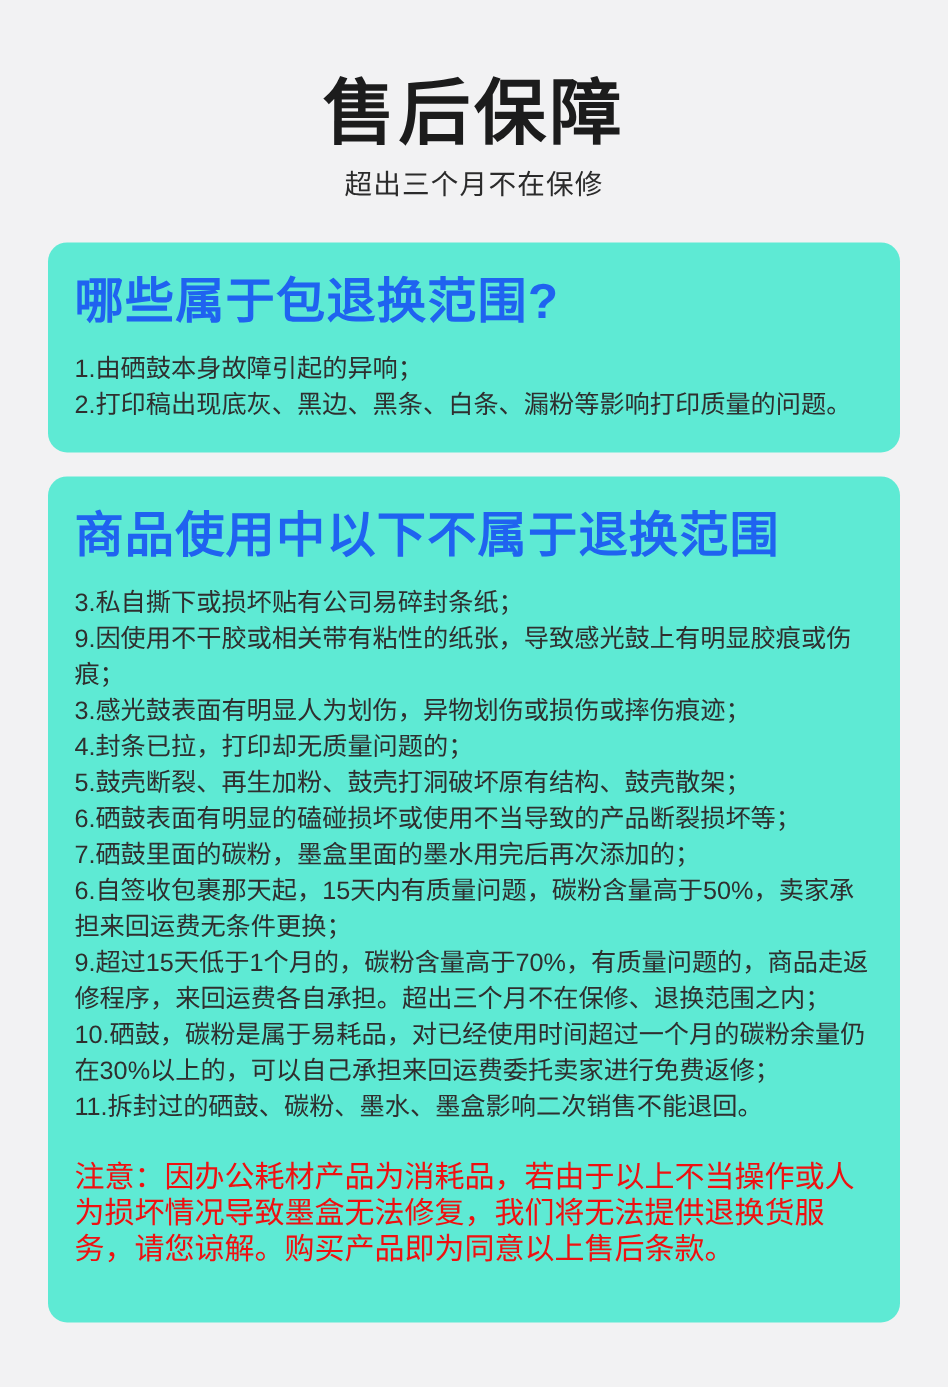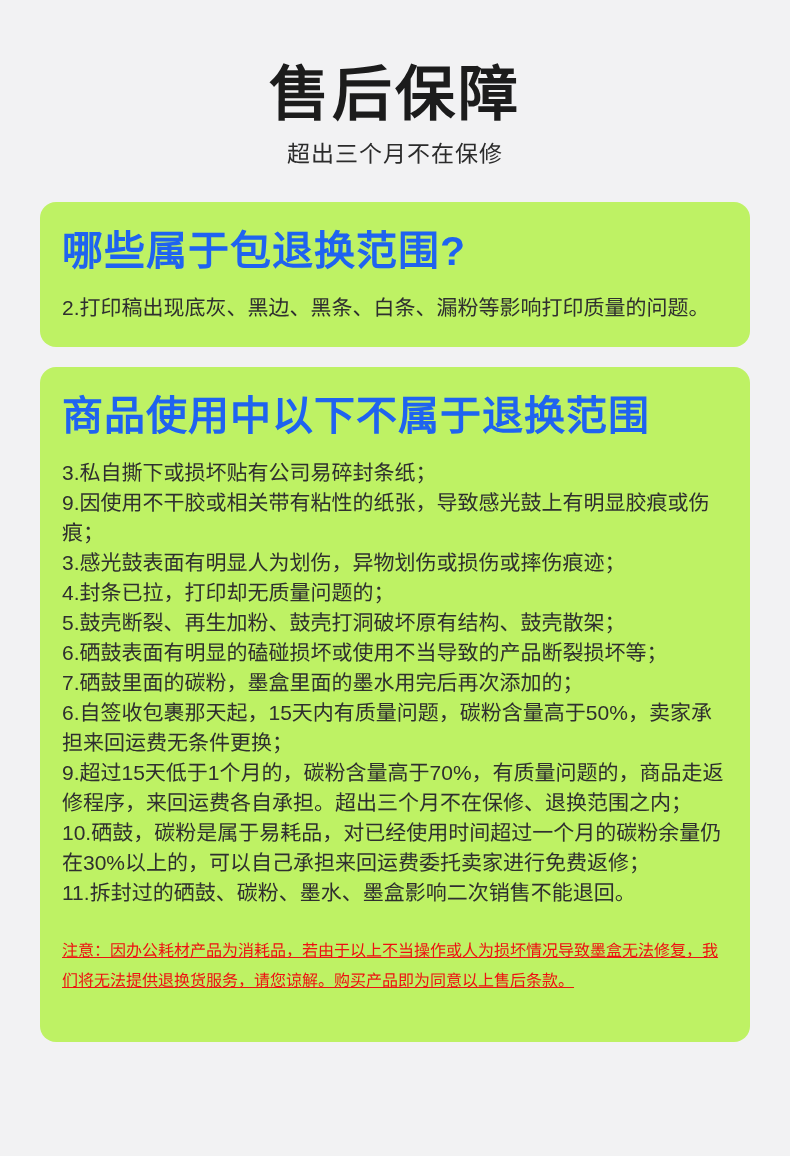--- a/index.html
+++ b/index.html
@@ -35,21 +35,21 @@
   .banner p {
     margin: 9px 0 0 0;
     font-size: 23px;
     line-height: 32px;
     font-weight: 500;
     letter-spacing: 1px;
     color: #2b2b2b;
   }
   
   .card {
-    background: #bef264;
+    background: #5eead4;
     border-radius: 16px;
     margin: 0 40px;
     padding: 27px 22px 24px 22px;
     box-sizing: border-box;
   }
   .card-first {
     margin-top: 32px;
   }
   .card-second {
     margin-top: 20px;
@@ -64,38 +64,38 @@
     color: #1f63f0;
   }
   .item {
     margin: 0;
     font-size: 21px;
     line-height: 30px;
     color: #2f2f2f;
   }
   .notice {
     margin: 28px 0 0 0;
-    font-size: 16px;
+    font-size: 25px;
     line-height: 30px;
     color: #ee1111;
-    text-decoration: underline;
   }
 </style>
 </head>
 <body>
 
 <div class="page">
 
   <header class="banner">
     <h1>售后保障</h1>
     <p>超出三个月不在保修</p>
   </header>
 
   <section class="card card-first">
     <h2>哪些属于包退换范围?</h2>
+    <p class="item">1.由硒鼓本身故障引起的异响；</p>
     <p class="item">2.打印稿出现底灰、黑边、黑条、白条、漏粉等影响打印质量的问题。</p>
   </section>
 
   <section class="card card-second">
     <h2>商品使用中以下不属于退换范围</h2>
     <p class="item">3.私自撕下或损坏贴有公司易碎封条纸；</p>
     <p class="item">9.因使用不干胶或相关带有粘性的纸张，导致感光鼓上有明显胶痕或伤痕；</p>
     <p class="item">3.感光鼓表面有明显人为划伤，异物划伤或损伤或摔伤痕迹；</p>
     <p class="item">4.封条已拉，打印却无质量问题的；</p>
     <p class="item">5.鼓壳断裂、再生加粉、鼓壳打洞破坏原有结构、鼓壳散架；</p>

